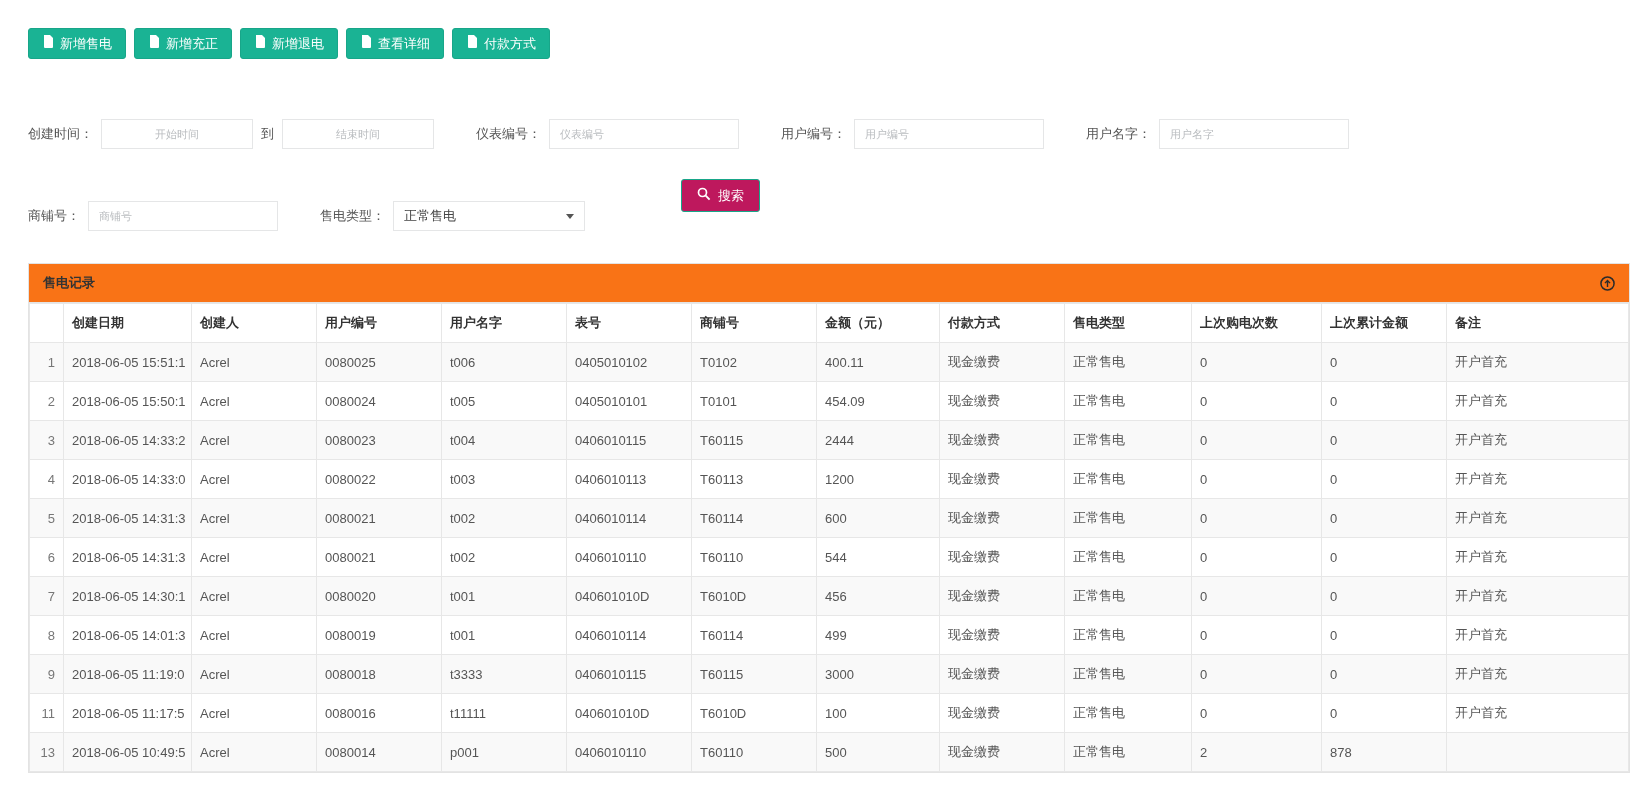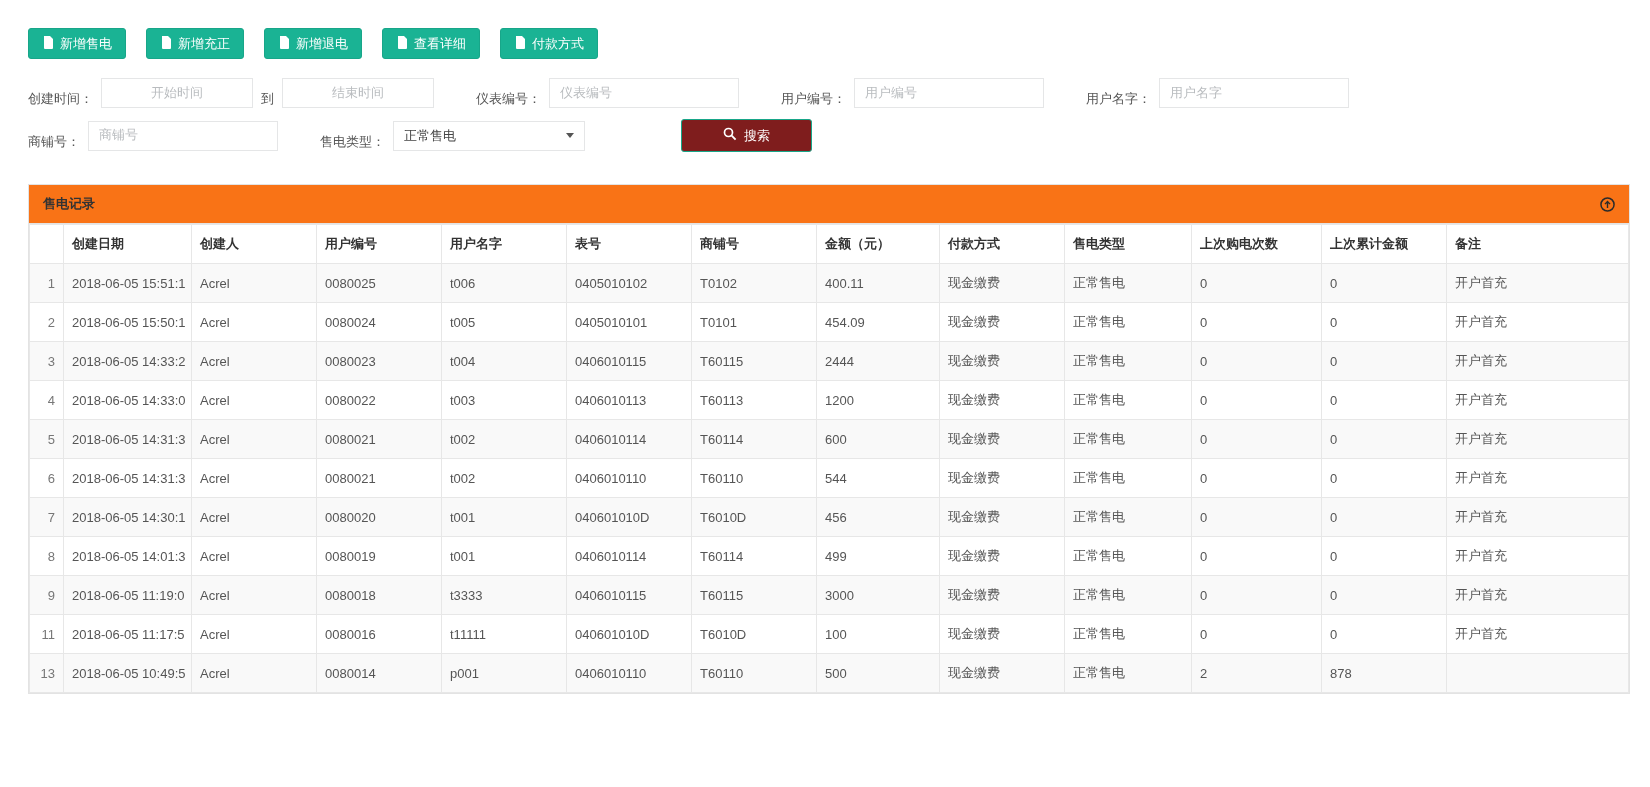--- a/index.html
+++ b/index.html
@@ -21,54 +21,54 @@
   .main-title { font-weight:bold; color:#3a4460; font-size:13px; }
   .chev { display:inline-flex; cursor:pointer; padding:4px; }
 
   .content { padding:18px 12px 0 20px; }
 
   
   .toolbar { display:flex; }
   .btn {
     display:inline-flex; align-items:center; gap:6px;
     background:#1ab394; border:1px solid #18a689; color:#fff;
-    height:31px; padding:0 13px; margin-right:20px;
+    height:31px; padding:0 13px; margin-right:8px;
     font-size:13px; border-radius:3px; cursor:pointer;
-    font-family:Liberation Sans, sans-serif;
+    font-family:Liberation Serif, serif;
   }
   .btn svg { flex:0 0 auto; }
 
   
   .frow { display:flex; align-items:center; }
   .frow-1 { margin-top:19px; }
   .frow-2 { margin-top:11px; }
-  .fgroup { display:flex; align-items:flex-end; margin-right:42px; }
+  .fgroup { display:flex; align-items:center; margin-right:42px;margin-top:41px; }
   .flabel { color:#555; margin-right:8px; white-space:nowrap; }
   .to-label { margin:0 8px; color:#555; }
   .inp {
     height:30px; border:1px solid #e5e6e7; background:#fff;
-    padding:0 10px; font-size:13px; color:#444; outline:none;
-    font-family:Liberation Mono, monospace;
+    padding:0 10px; font-size:11px; color:#444; outline:none;
+    font-family:Liberation Sans, sans-serif;
   }
   .inp::placeholder { color:#b9bcbf; }
   .inp.date { width:152px; text-align:center; }
   .inp.w190 { width:190px; }
   .sel {
     width:192px; height:30px; border:1px solid #e5e6e7; background:#fff;
     display:flex; align-items:center; justify-content:space-between;
     padding:0 10px; color:#444; cursor:pointer;
   }
   .caret {
     width:0; height:0; border-left:4px solid transparent;
     border-right:4px solid transparent; border-top:5px solid #555;
   }
   .search-btn {
     display:inline-flex; align-items:center; gap:7px;
-    background:#7f1d1d; border:1px solid #18a689; color:#fff;
-    height:33px; padding:0 41px; margin-left:54px;
+    background:#be185d; border:1px solid #18a689; color:#fff;
+    height:33px; padding:0 15px; margin-left:54px;
     font-size:13px; border-radius:3px; cursor:pointer; font-family:inherit;
   }
 
   
   .panel { margin-top:32px; border:1px solid #e3e3e3; background:#fff; }
   .panel-head {
     background:#f97316; border-bottom:1px solid #e3e3e3;
     padding:10px 14px; display:flex; align-items:center; justify-content:space-between;
   }
   .panel-title { font-weight:bold; color:#333; }

